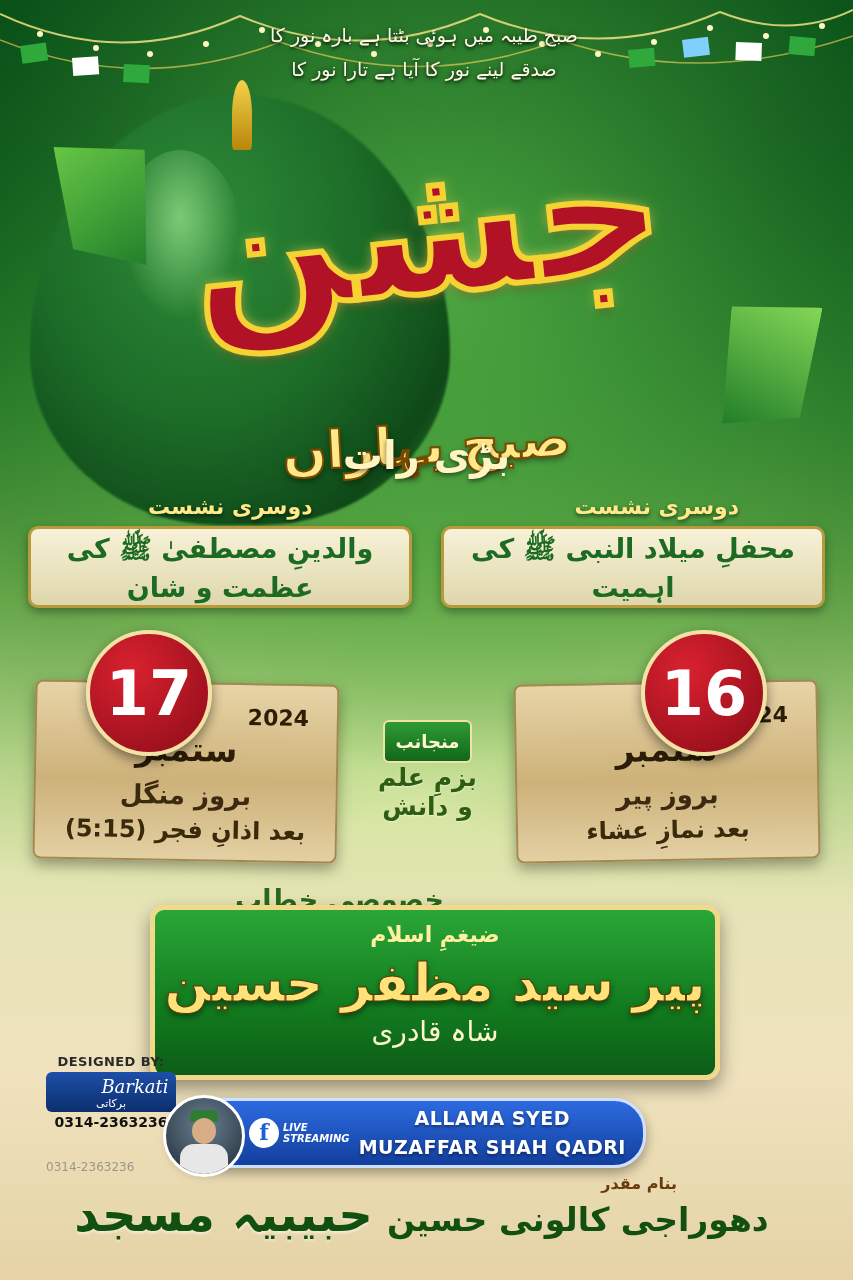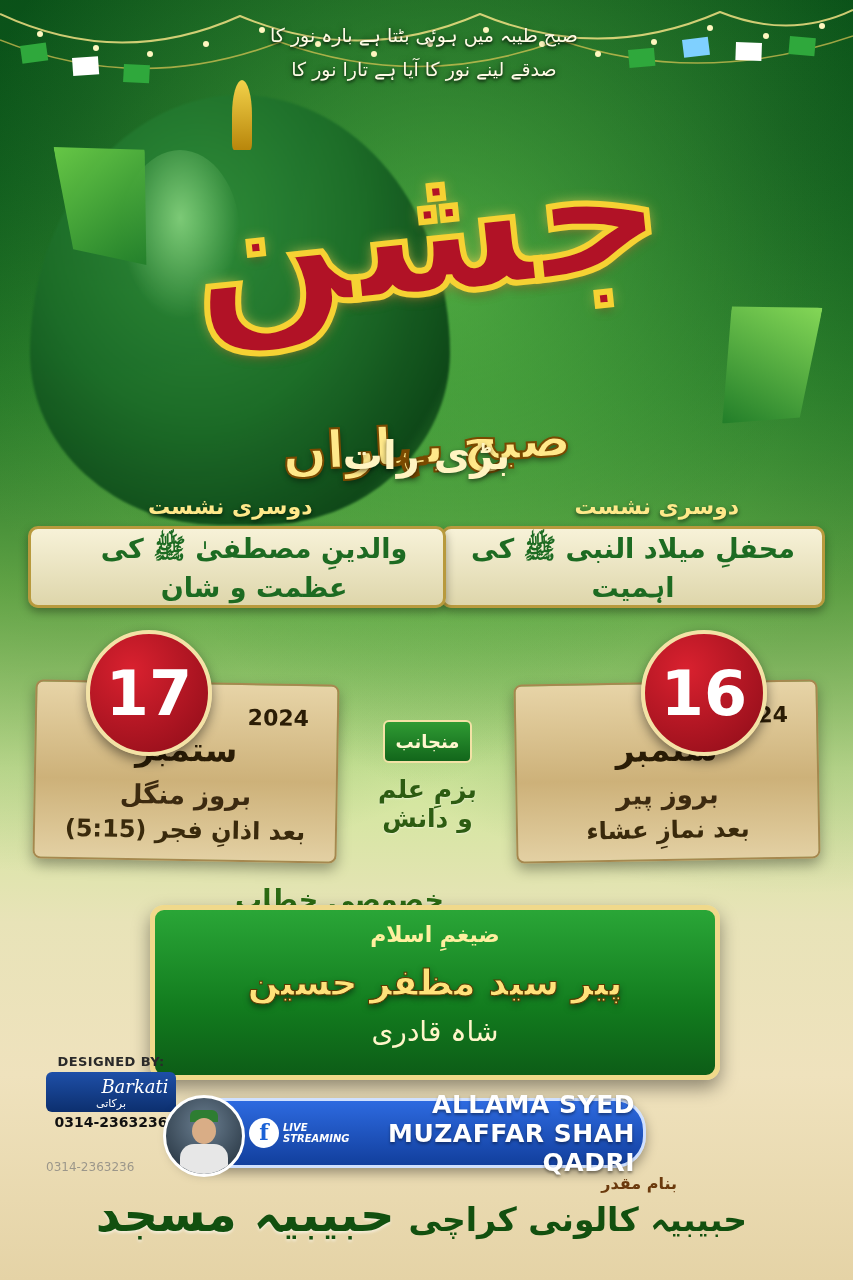--- a/index.html
+++ b/index.html
@@ -73,21 +73,21 @@
   .sessions{position:absolute;top:500px;left:28px;width:797px;height:120px;}
   .session{
     position:absolute;top:26px;width:378px;height:76px;border-radius:10px;
     background:linear-gradient(180deg,#f7f2d8,#ded6ab);
     border:3px solid #b89a3d;
     box-shadow:0 4px 10px rgba(0,0,0,.35);
     display:flex;align-items:center;justify-content:center;
     direction:rtl;
   }
   .session.right{right:0;}
-  .session.left{left:0;padding-left:34px;}
+  .session.left{left:0;}
   .session .txt{font-size:27px;font-weight:bold;color:#1d6b22;text-align:center;}
   .session-tag{
     position:absolute;top:-6px;font-size:22px;font-weight:bold;color:#ffe98a;
     direction:rtl;text-shadow:0 2px 4px rgba(0,0,0,.6);
   }
   .session-tag.r{right:86px;}
   .session-tag.l{left:120px;}
 
   .scrolls{position:absolute;top:630px;left:0;width:853px;height:250px;}
   .scroll{
@@ -123,40 +123,40 @@
   .daybadge.right{right:86px;}
   .daybadge.left{left:86px;}
   .center-banner{
     position:absolute;left:365px;top:90px;width:125px;height:120px;
     direction:rtl;text-align:center;color:#fff3bd;font-weight:bold;
   }
   .center-banner .ribbon{
     display:inline-block;background:linear-gradient(180deg,#2f9b33,#12661b);
     border:2px solid #f3e2a6;border-radius:6px;padding:9px 10px;font-size:18px;color:#fff7cf;
   }
-  .center-banner .l1{font-size:25px;color:#2d5c12;margin-top:12px;text-shadow:0 1px 2px rgba(255,255,255,.5);}
+  .center-banner .l1{font-size:25px;color:#2d5c12;text-shadow:0 1px 2px rgba(255,255,255,.5);}
   .center-banner .l2{font-size:25px;color:#2d5c12;text-shadow:0 1px 2px rgba(255,255,255,.5);}
 
   .khitab-label{
     position:absolute;top:884px;left:0;width:679px;text-align:center;
     direction:rtl;font-size:27px;font-weight:bold;color:#2b6a12;
     text-shadow:0 1px 2px rgba(255,255,255,.6);
   }
   .green-box{
     position:absolute;top:905px;left:150px;width:560px;height:165px;
     background:linear-gradient(180deg,#2aa637,#127b1e 60%,#0d5d17);
     border:5px solid #f0d98b;border-radius:14px;
     box-shadow:0 8px 18px rgba(0,0,0,.4);
     direction:rtl;text-align:center;
   }
   .green-box .small{
     margin-top:12px;font-size:22px;color:#ffef9f;font-weight:bold;
   }
   .green-box .big{
-    margin-top:4px;font-size:36px;line-height:64px;color:#ffe27a;font-weight:bold;
+    margin-top:4px;font-size:52px;line-height:64px;color:#ffe27a;font-weight:bold;
     -webkit-text-stroke:1px #5a3a00;
     text-shadow:0 3px 6px rgba(0,0,0,.5);
   }
   .green-box .suffix{font-size:28px;color:#fff6c9;}
 
   .designed{
     position:absolute;left:46px;top:1054px;width:130px;height:84px;text-align:center;
   }
   .designed .lbl{font-size:13px;font-weight:bold;color:#2a2a2a;letter-spacing:.4px;}
   .designed .card{
@@ -184,21 +184,21 @@
   .avatar .body{position:absolute;left:14px;top:46px;width:48px;height:30px;border-radius:14px 14px 0 0;background:#e7e7e7;}
   .fb{
     width:30px;height:30px;border-radius:50%;background:#ffffff;color:#1b62d6;
     font-weight:bold;font-size:22px;line-height:28px;text-align:center;margin-left:76px;
     font-family:"DejaVu Serif","Liberation Serif",serif;
   }
   .live{
     color:#fff;font-size:10px;font-weight:bold;line-height:11px;margin-left:4px;text-align:left;font-style:italic;
   }
   .speaker{
-    flex:1;text-align:right;color:#ffffff;font-weight:bold;font-size:25px;line-height:29px;
+    flex:1;text-align:center;color:#ffffff;font-weight:bold;font-size:19px;line-height:29px;
     letter-spacing:.5px;padding-right:8px;
     text-shadow:0 2px 3px rgba(0,0,0,.4);
   }
 
   .venue{
     position:absolute;left:0;top:1186px;width:853px;text-align:center;direction:rtl;
   }
   .venue .logo{
     position:absolute;right:176px;top:-12px;font-size:16px;color:#6b3a0d;font-weight:bold;
   }
@@ -330,18 +330,18 @@
     </div>
     <div class="speaker">
       <div>ALLAMA SYED</div>
       <div>MUZAFFAR SHAH QADRI</div>
     </div>
   </div>
 
   <div class="venue">
     <div class="logo">بنام مقدر</div>
     <div class="row">
-      <span class="addr">حبیبیہ کالونی کراچی</span>
+      <span class="addr">دھوراجی کالونی حسین</span>
       <span class="name">حبیبیہ مسجد</span>
     </div>
   </div>
 
 </div>
 
 </body></html>

